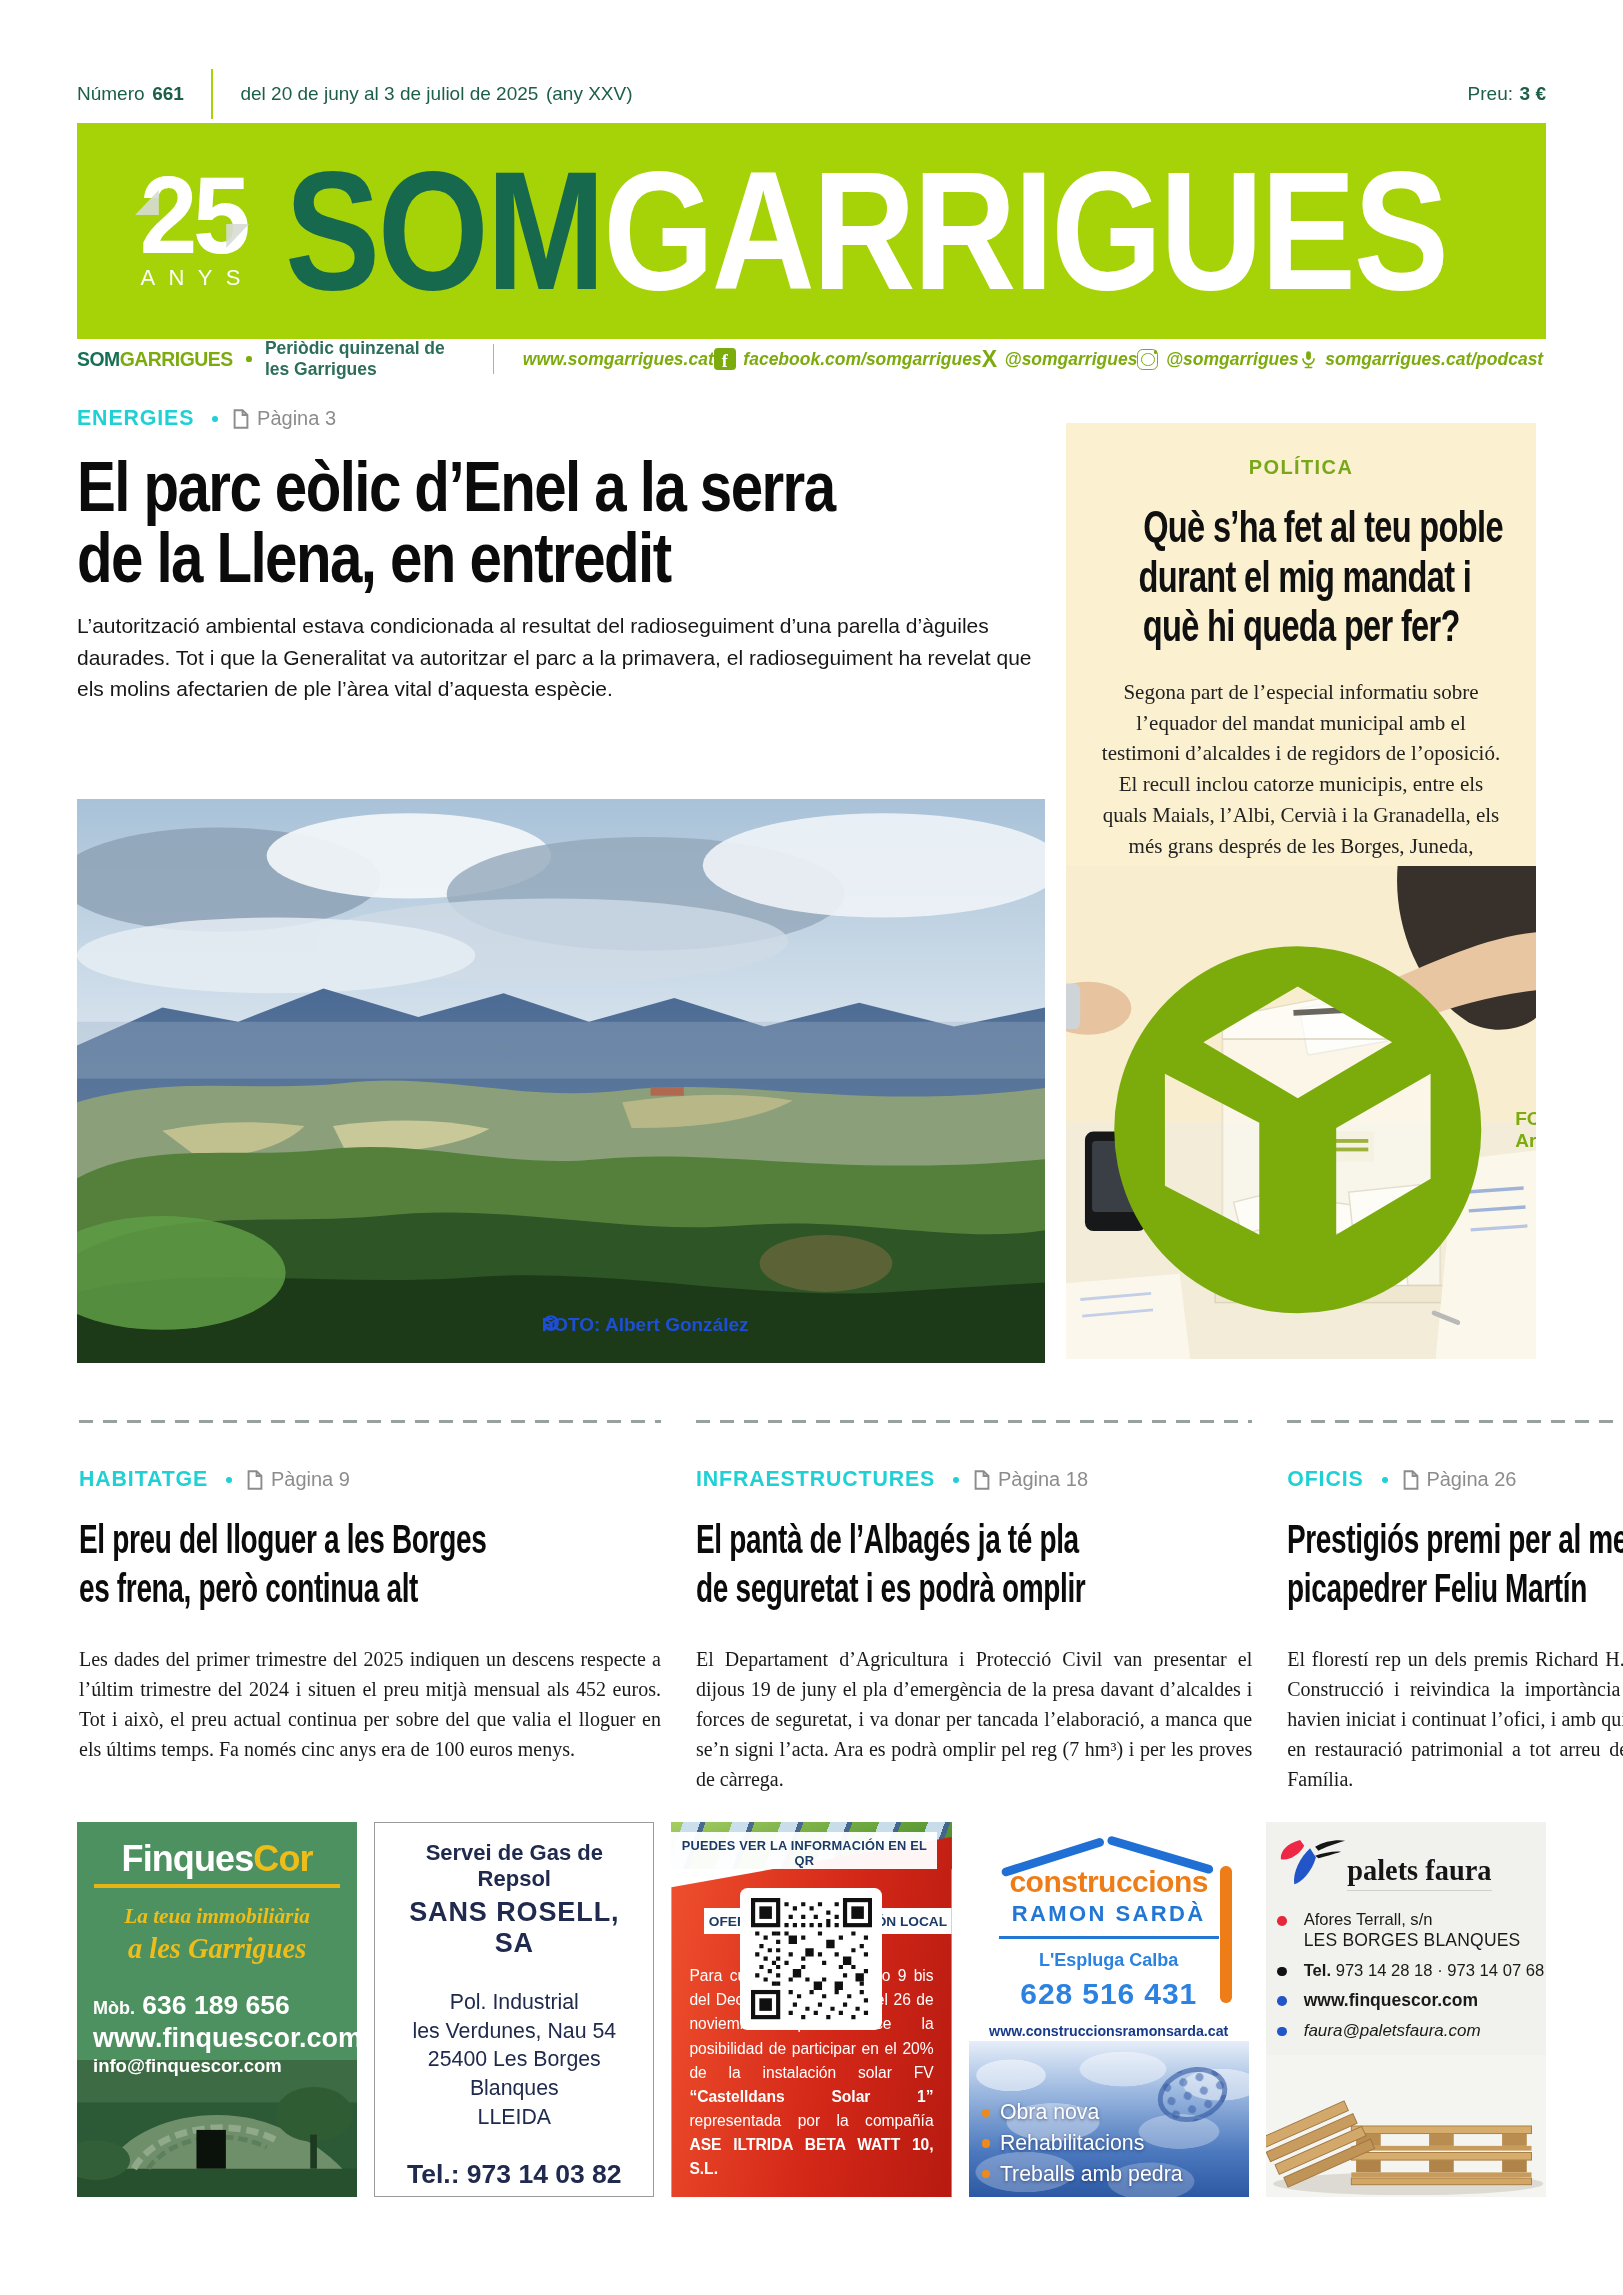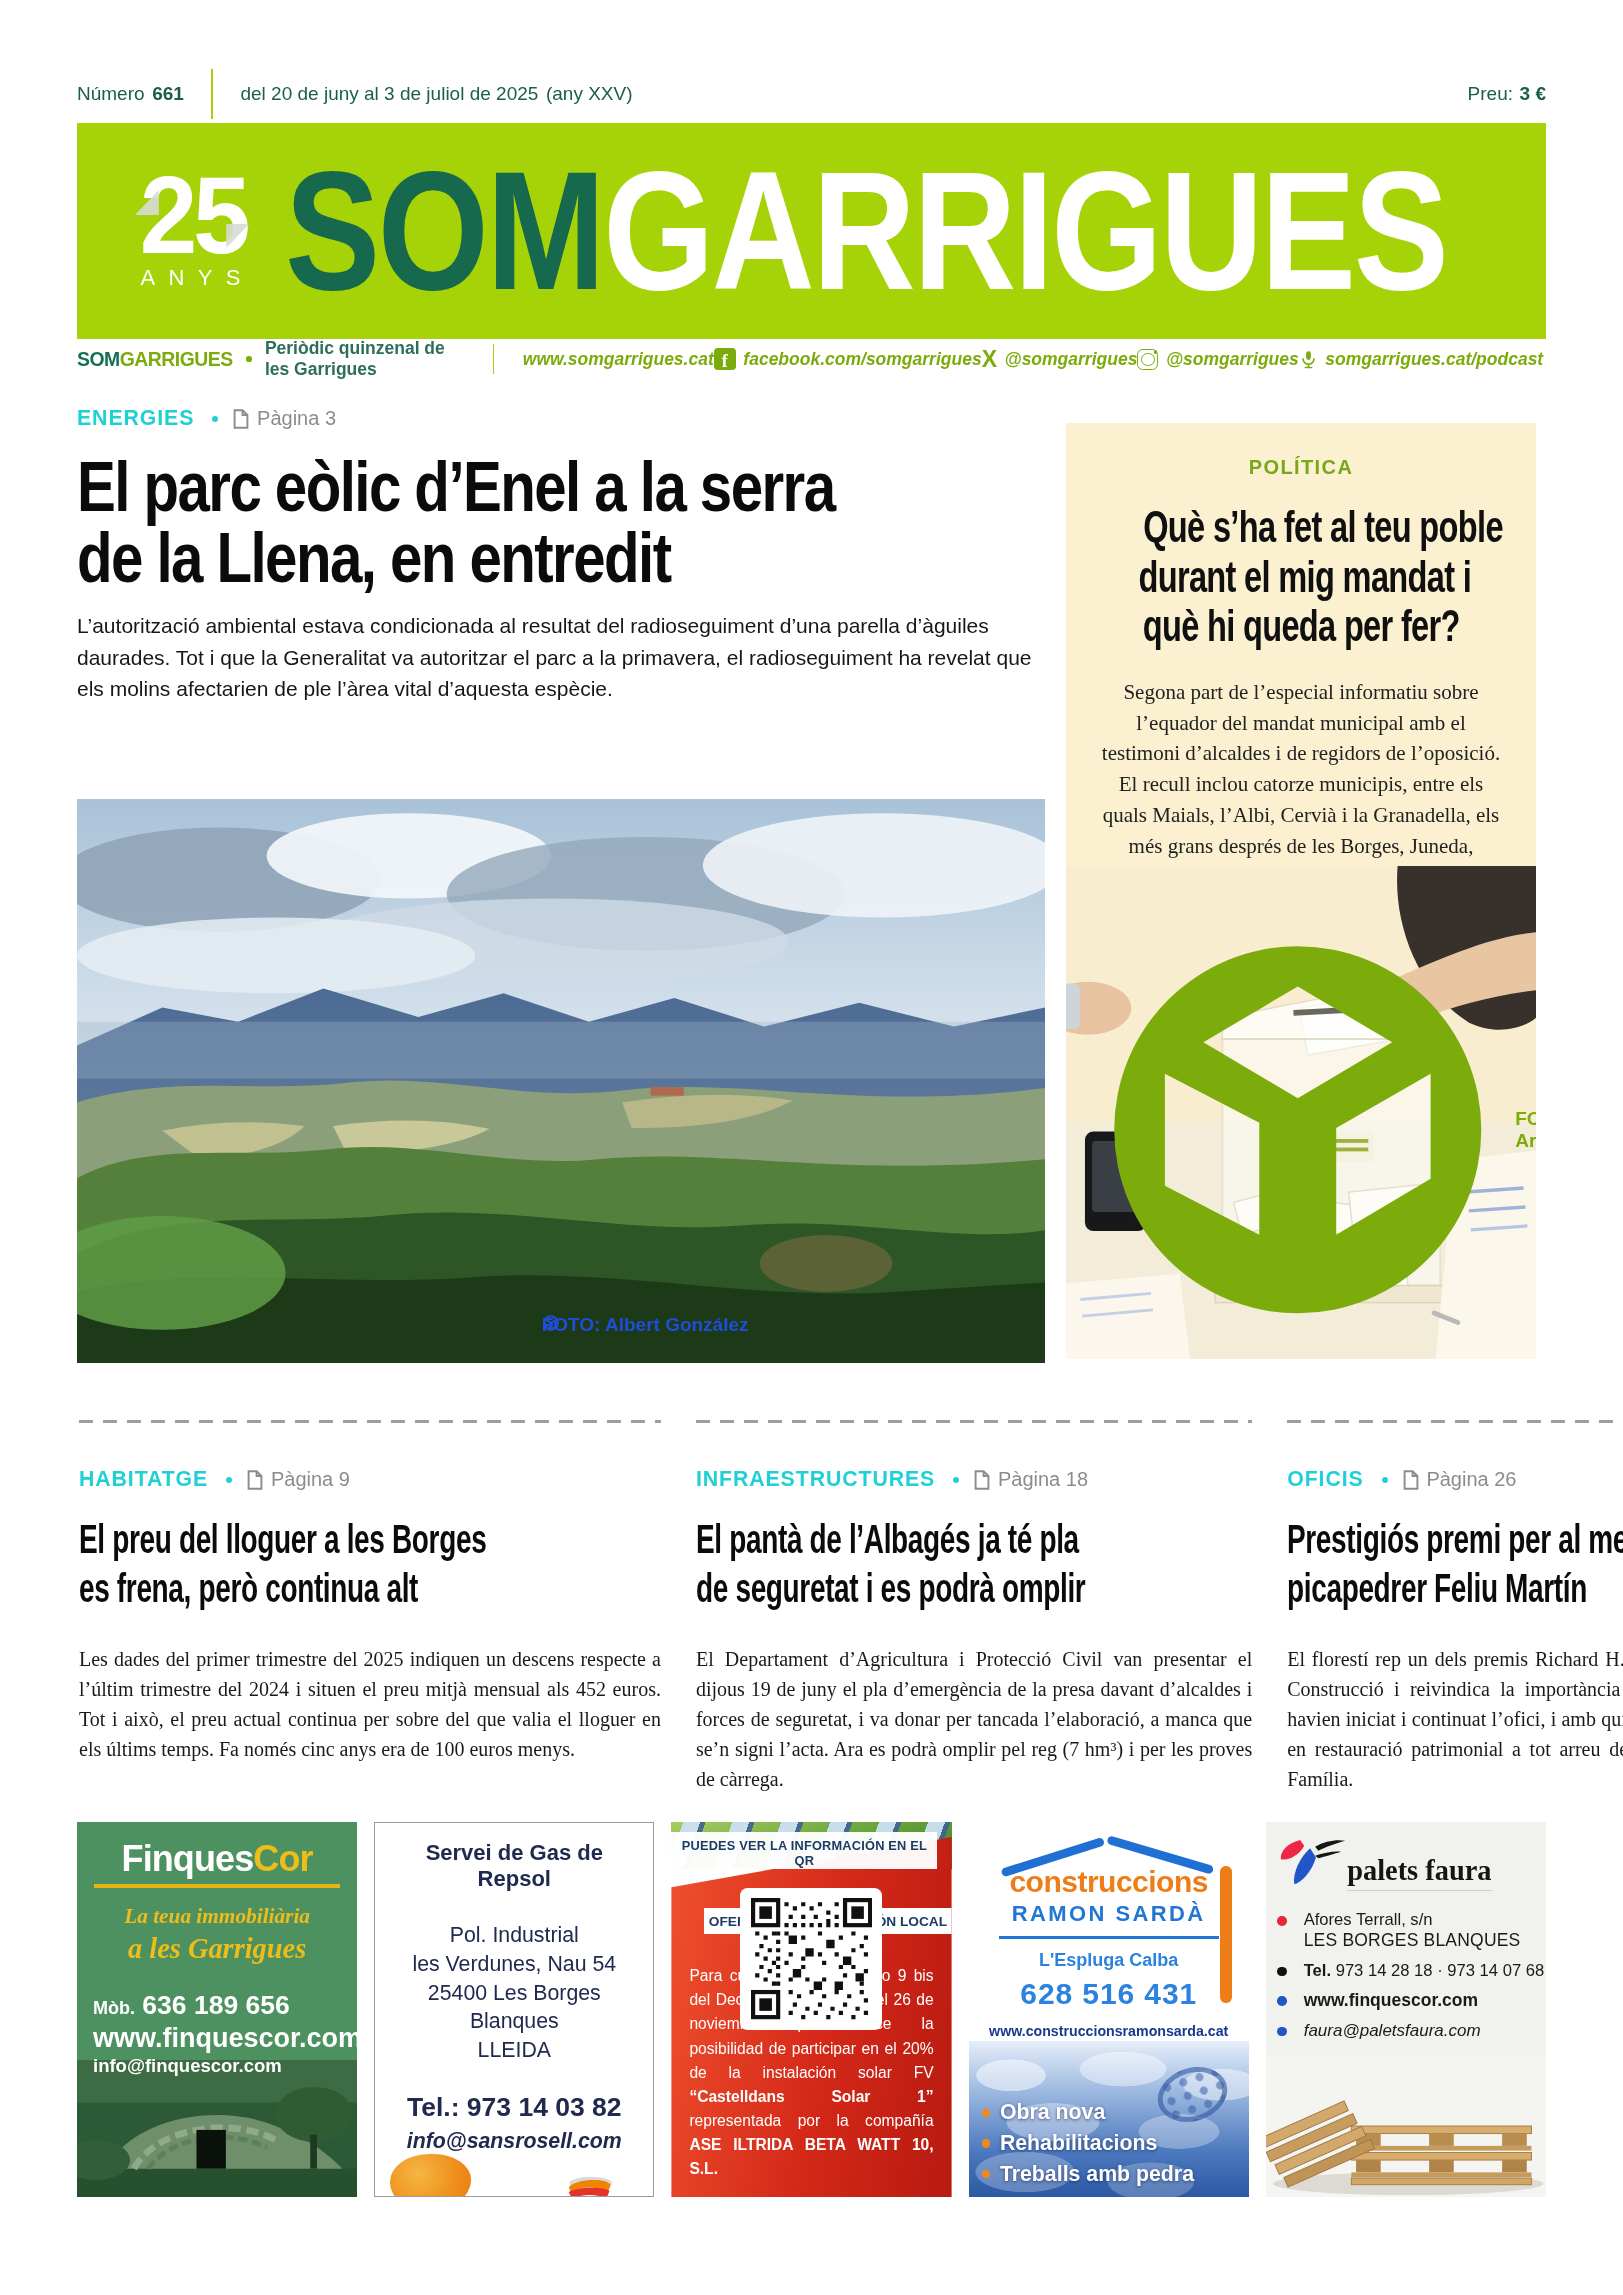--- a/index.html
+++ b/index.html
@@ -137,21 +137,21 @@
      radial-gradient(57px 26px at 15% 22%,rgba(255,255,255,.5) 60%,transparent 62%),
      radial-gradient(71px 28.4px at 55% 18%,rgba(255,255,255,.42) 60%,transparent 62%),
      radial-gradient(62px 26px at 90% 28%,rgba(255,255,255,.45) 60%,transparent 62%),
      radial-gradient(76px 31px at 30% 52%,rgba(255,255,255,.35) 60%,transparent 62%),
      radial-gradient(66px 28.4px at 75% 58%,rgba(255,255,255,.3) 60%,transparent 62%),
      radial-gradient(81px 33px at 20% 84%,rgba(255,255,255,.25) 60%,transparent 62%),
      radial-gradient(71px 31px at 65% 90%,rgba(255,255,255,.22) 60%,transparent 62%),
      linear-gradient(180deg,#e6eef9 0%,#9db9e0 32%,#4a77bd 72%,#2d59a4 100%);}
   .rs-rosette{position:absolute;right:21px;top:26.5px;width:71px;height:53px;border-radius:50%;border:5.7px solid rgba(47,86,160,.6);transform:rotate(-18deg);background:radial-gradient(circle,rgba(47,86,160,.5) 3.8px,transparent 4.3px) 0 0/17px 14.2px;box-sizing:border-box;}
   .rs-bullets{position:absolute;left:13.3px;bottom:10.4px;text-align:left;margin:0;padding:0;list-style:none;}
-  .rs-bullets li{font-size:21.3px;font-weight:700;color:#fff;text-shadow:0 1.4px 3.3px rgba(10,30,80,.65);margin-top:5.7px;display:flex;align-items:center;gap:9.5px;}
+  .rs-bullets li{font-size:21.3px;font-weight:400;color:#fff;text-shadow:0 1.4px 3.3px rgba(10,30,80,.65);margin-top:5.7px;display:flex;align-items:center;gap:9.5px;}
   .rs-bullets li::before{content:"";width:8.5px;height:8.5px;border-radius:50%;background:#ee8a1c;flex:0 0 auto;}
 
   
   .ad-pf{background:#f1f1ee;}
   .pf-logo{display:flex;align-items:flex-end;gap:0.9px;margin:12.3px 6.6px 0 9.5px;}
   .pf-logo svg{width:71px;height:57px;flex:0 0 auto;}
   .pf-brand{font-family:"Liberation Serif",serif;font-weight:700;font-size:28.4px;color:#151515;letter-spacing:0;line-height:1;padding-bottom:4.7px;border-bottom:1.9px solid #cfcfcb;}
   .pf-list{margin:19px 0 0 11.4px;}
   .pf-row{display:flex;gap:17px;align-items:flex-start;margin-top:9.5px;font-size:16.6px;color:#1a1a1a;}
   .pf-dot{width:9.5px;height:9.5px;border-radius:50%;margin-top:5.7px;flex:0 0 auto;}
@@ -420,20 +420,21 @@
           <rect x="252" y="148" width="62" height="82" fill="#0b120c"></rect>
           <ellipse cx="500" cy="115" rx="82" ry="58" fill="#2f5c33"></ellipse>
           <rect x="492" y="158" width="14" height="72" fill="#1d3a20"></rect>
           <ellipse cx="40" cy="212" rx="72" ry="42" fill="#335f38"></ellipse>
         </svg>
       </div>
     </div>
 
     <div class="ad ad-sr">
       <div class="sr-1">Servei de Gas de Repsol</div>
+      <div class="sr-2">SANS ROSELL, SA</div>
       <div class="sr-addr">
         <div>Pol. Industrial</div>
         <div>les Verdunes, Nau 54</div>
         <div>25400 Les Borges Blanques</div>
         <div>LLEIDA</div>
       </div>
       <div class="sr-tel">Tel.: 973 14 03 82</div>
       <div class="sr-mail">info@sansrosell.com</div>
       <div class="sr-logos">
         <div class="gasplus">

